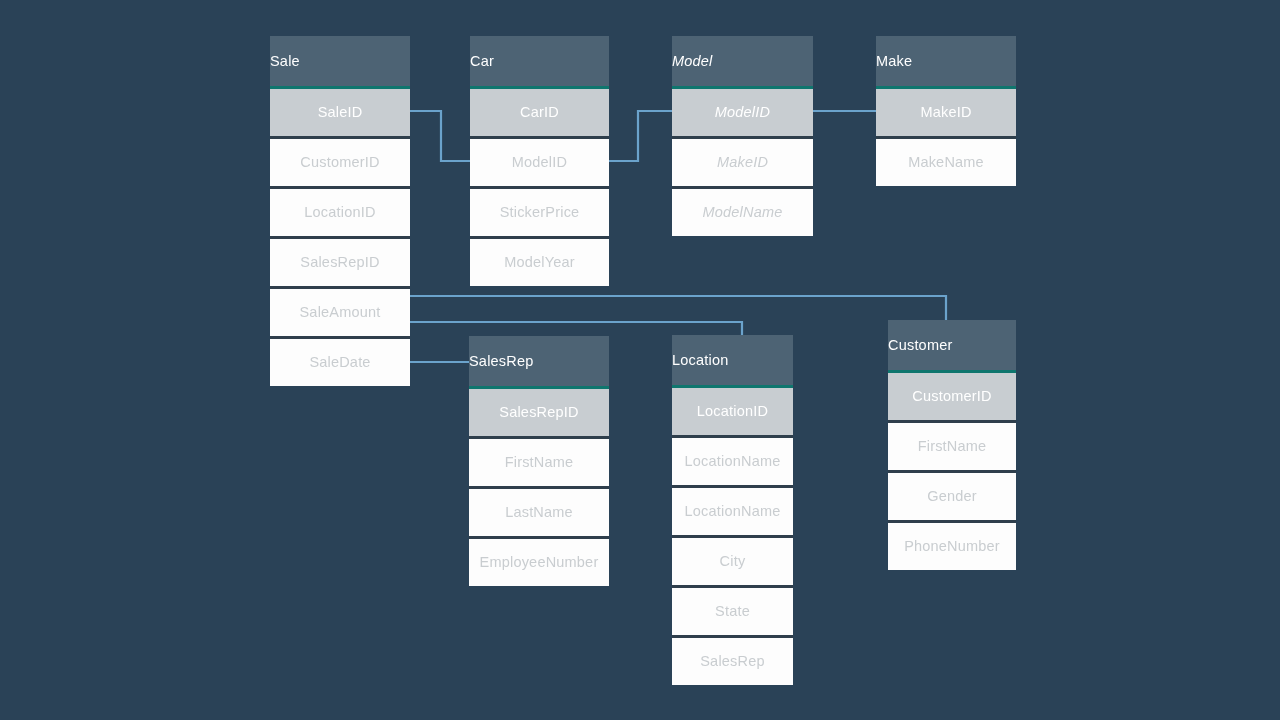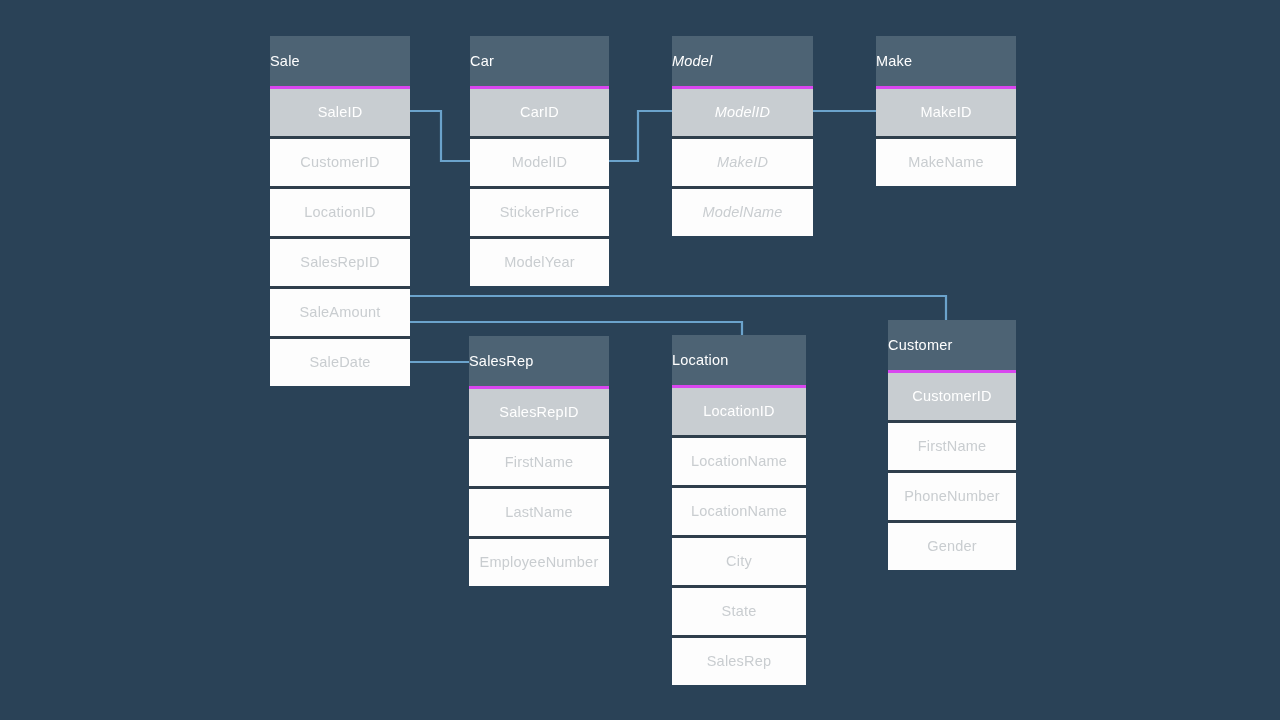--- a/index.html
+++ b/index.html
@@ -51,21 +51,21 @@
     line-height: 47px;
     text-align: center;
     font-size: 14.5px;
     box-sizing: border-box;
     border-top: 3px solid #2f3f4c;
     letter-spacing: 0.2px;
   }
   .field.pk {
     background: #c8cdd1;
     color: #ffffff;
-    border-top: 3px solid #d946ef;
+    border-top: 3px solid #0f766e;
   }
   .field.normal {
     background: #fdfdfd;
     color: #c9cdd0;
   }
 </style>
 </head>
 <body>
 
 <div id="canvas">
@@ -107,31 +107,31 @@
         <div class="field pk">MakeID</div>
         <div class="field normal">MakeName</div>
       </div>
       <div class="entity" style="left: 469px; top: 336px; width: 140px;">
         <div class="entity-header">SalesRep</div>
         <div class="field pk">SalesRepID</div>
         <div class="field normal">FirstName</div>
         <div class="field normal">LastName</div>
         <div class="field normal">EmployeeNumber</div>
       </div>
-      <div class="entity" style="left: 672px; top: 335px; width: 134px;">
+      <div class="entity" style="left: 672px; top: 335px; width: 121px;">
         <div class="entity-header">Location</div>
         <div class="field pk">LocationID</div>
         <div class="field normal">LocationName</div>
         <div class="field normal">LocationName</div>
         <div class="field normal">City</div>
         <div class="field normal">State</div>
         <div class="field normal">SalesRep</div>
       </div>
       <div class="entity" style="left: 876px; top: 320px; width: 140px; padding-left: 12px;">
         <div class="entity-header">Customer</div>
         <div class="field pk">CustomerID</div>
         <div class="field normal">FirstName</div>
+        <div class="field normal">Gender</div>
         <div class="field normal">PhoneNumber</div>
-        <div class="field normal">Gender</div>
       </div>
     </div>
 
 </div>
 
 </body></html>

